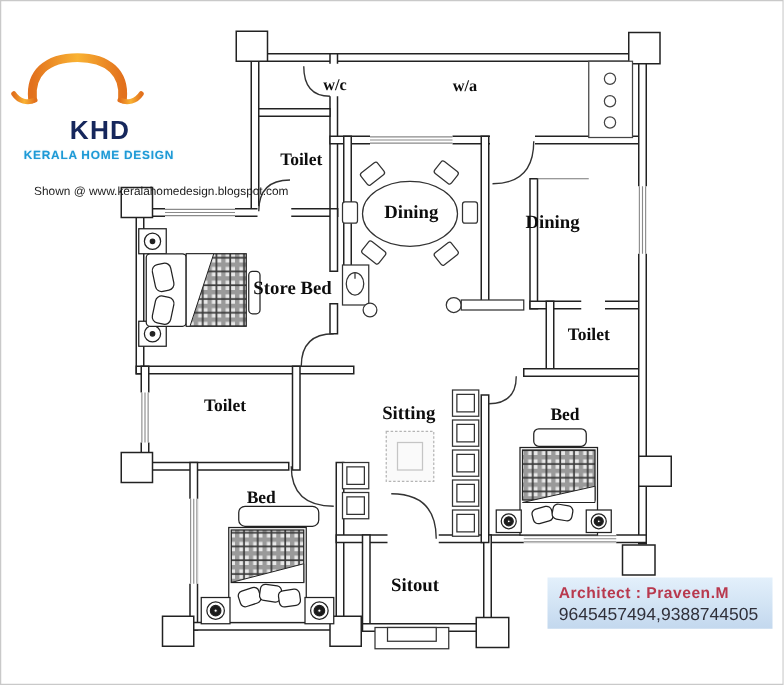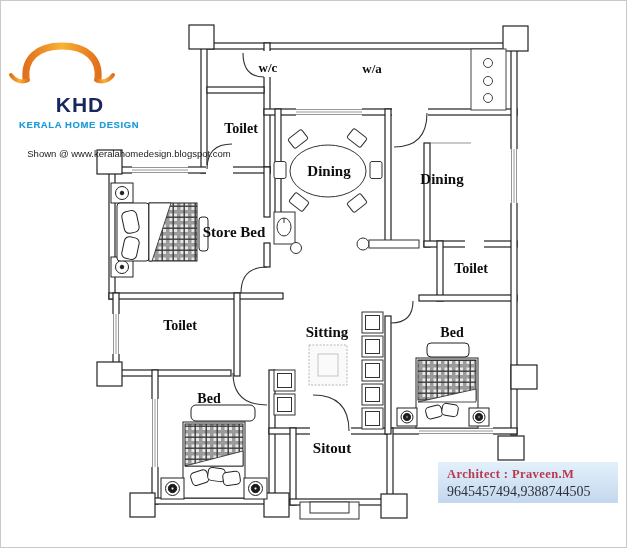--- a/index.html
+++ b/index.html
@@ -34,26 +34,26 @@
   .lbl-wa{left:371px;top:68px;font-size:13px;}
   .lbl-toilet1{left:240px;top:128px;}
   .lbl-dining{left:328px;top:170px;font-size:15px;font-family:Liberation Serif, serif;}
   .lbl-kitchen{left:441px;top:178px;font-size:15px;}
   .lbl-master{left:233px;top:231px;font-size:15px;}
   .lbl-store{left:470px;top:268px;}
   .lbl-toilet2{left:179px;top:325px;}
   .lbl-sitting{left:326px;top:331px;font-size:15px;}
   .lbl-bed3{left:451px;top:332px;}
   .lbl-bed2{left:208px;top:398px;}
-  .lbl-sitout{left:331px;top:447px;font-size:15px;}
+  .lbl-sitout{left:331px;top:468px;font-size:15px;}
   
   .architect-box{
     position:absolute;left:437px;top:461px;width:180px;height:41px;
     background:linear-gradient(#e3f0fb,#c3d8ee);
-    padding:5px 0 0 9px;box-sizing:border-box;font-family:Liberation Serif, serif;
+    padding:5px 0 0 9px;box-sizing:border-box;
   }
   .architect-title{
     font-size:12.5px;font-weight:bold;color:#b8394e;letter-spacing:.4px;
   }
   .architect-phone{font-size:14px;color:#30303a;margin-top:2px;}
 </style>
 </head>
 <body>
 
 <div id="stage">

